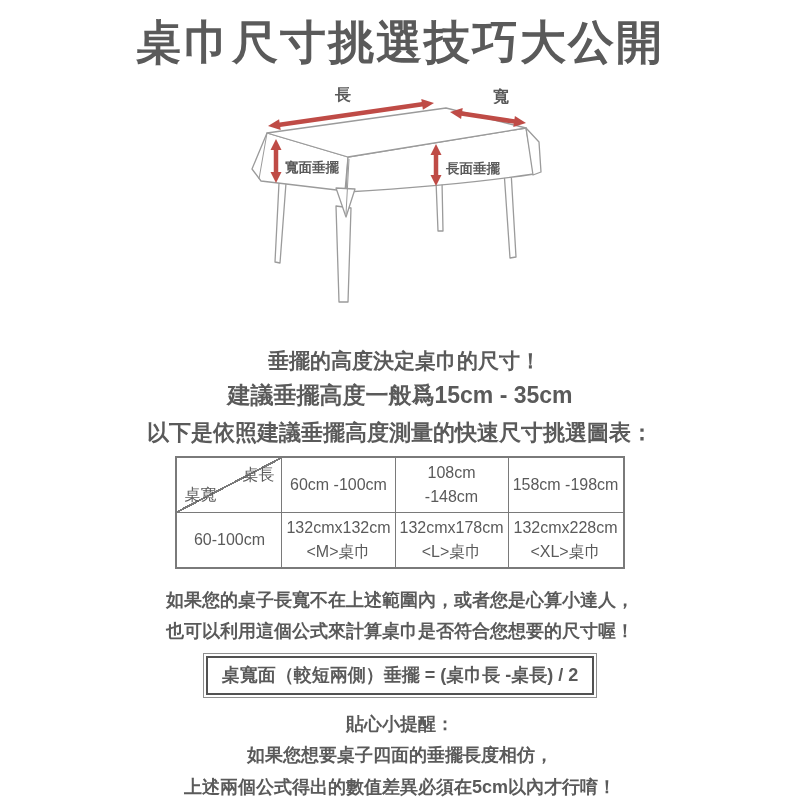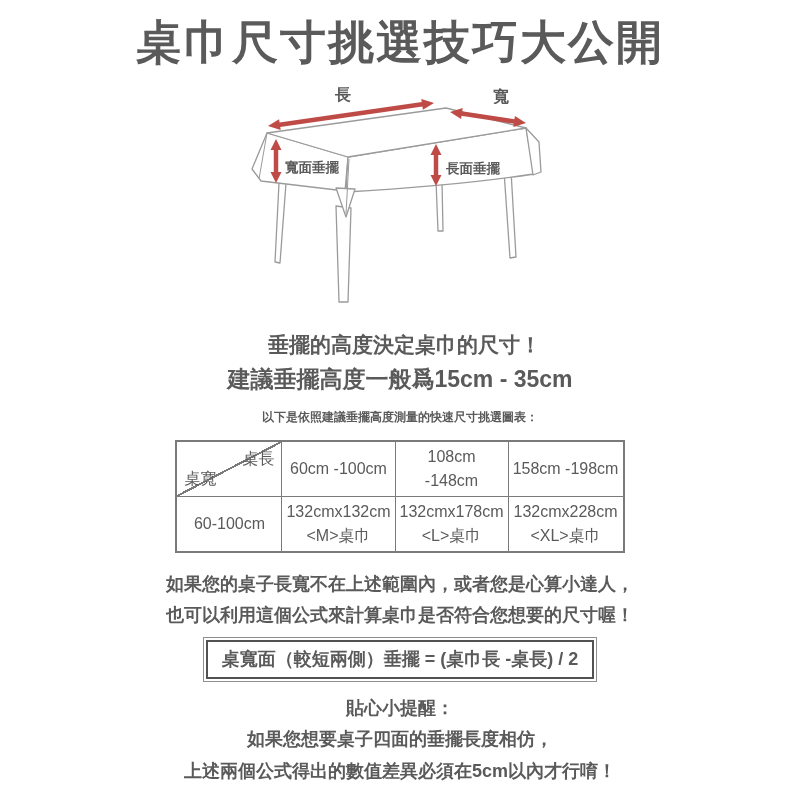--- a/index.html
+++ b/index.html
@@ -25,23 +25,23 @@
     display:block;
     margin:16px 0 0 228px;
     width:360px;height:240px;
   }
   .illustration text{
     font-family:"Liberation Sans","DejaVu Sans",sans-serif;
     fill:#5a5a5a;
     font-weight:700;
   }
 
-  .intro-line1{margin:10px 0 0 0;font-size:21px;font-weight:700;line-height:30px;padding-left:9px;}
+  .intro-line1{margin:26px 0 0 0;font-size:21px;font-weight:700;line-height:30px;padding-left:9px;}
   .intro-line2{margin:2px 0 0 0;font-size:23px;font-weight:700;line-height:34px;}
-  .intro-line3{margin:8px 0 0 0;font-size:12px;font-weight:700;line-height:26px;}
+  .intro-line3{margin:8px 0 0 0;font-size:22px;font-weight:700;line-height:26px;}
 
   table.size-table{
     margin:10px auto 0 auto;
     border-collapse:collapse;
     border:2px solid #7a7a7a;
     font-size:16px;
     color:#5a5a5a;
   }
   table.size-table td{
     border:1px solid #7a7a7a;

